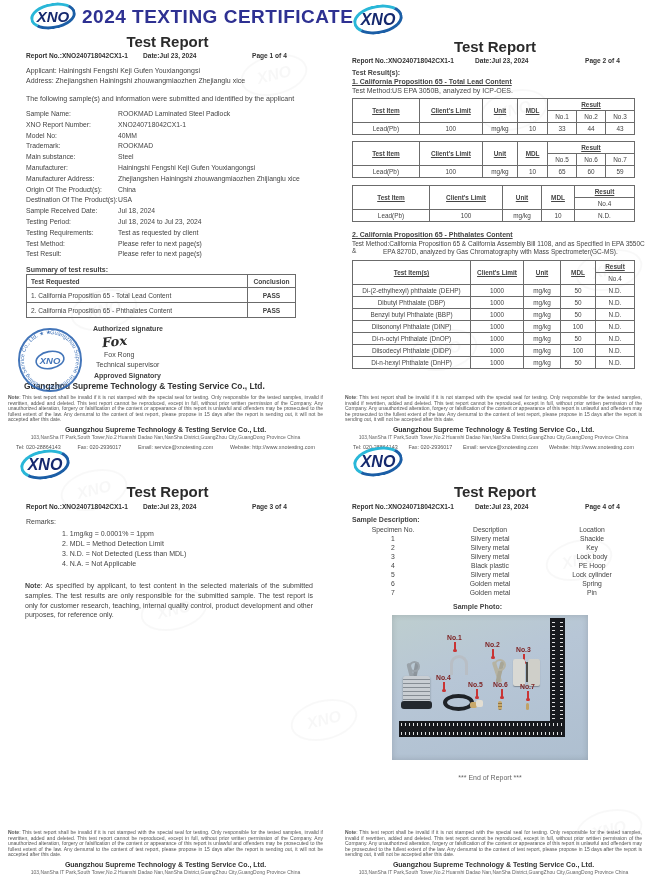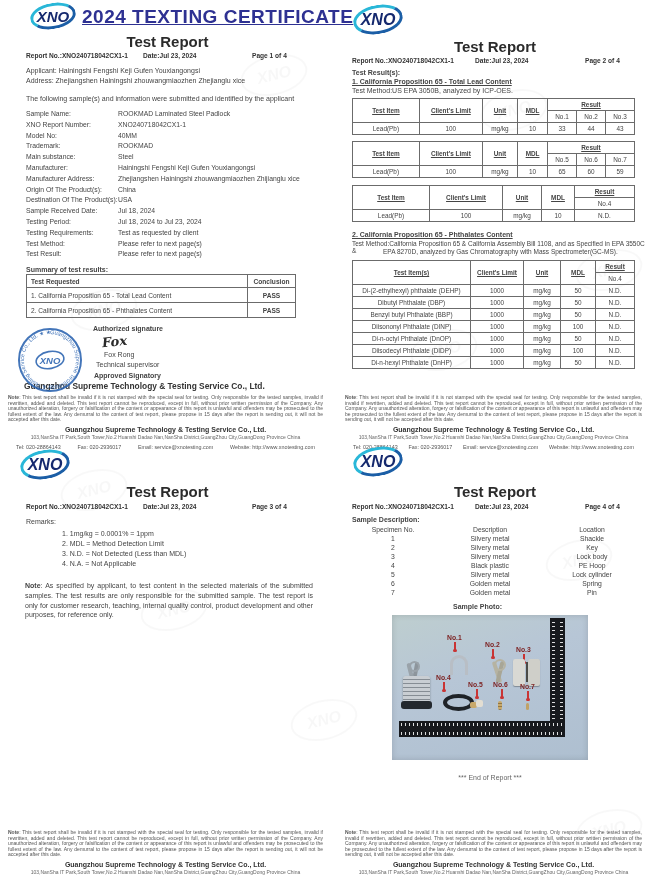--- a/index.html
+++ b/index.html
@@ -1,21 +1,21 @@
 <!DOCTYPE html>
 <html><head>
 <meta charset="utf-8">
 <style>
   html,body{margin:0;padding:0;background:#fff;}
   #canvas{position:relative;width:645px;height:879px;background:#ffffff;overflow:hidden;
           font-family:"Liberation Sans",sans-serif;color:#3c3c3c;}
   .abs{position:absolute;}
   .page{position:absolute;}
   
-  .banner-title{font-size:19px;font-weight:bold;color:#2e3192;letter-spacing:.5px;white-space:nowrap;text-decoration:underline;}
+  .banner-title{font-size:19px;font-weight:bold;color:#2e3192;letter-spacing:.5px;white-space:nowrap;}
   .report-title{font-size:15px;font-weight:bold;color:#2b2b2b;text-align:center;width:100%;}
   .rline{font-size:6.6px;font-weight:bold;color:#333;white-space:nowrap;}
   .t7{font-size:7px;line-height:10px;color:#444;}
   .t65{font-size:6.5px;color:#444;}
   .bold{font-weight:bold;}
   .ul{text-decoration:underline;}
   
   .xno-logo{position:absolute;display:block;}
   .xno-logo .ring{position:absolute;left:0;top:0;width:100%;height:100%;border-radius:50%;
       border:3px solid;border-color:#29b7d8 #1b5ea6 #1b5ea6 #29b7d8;transform:rotate(-10deg);box-sizing:border-box;}

